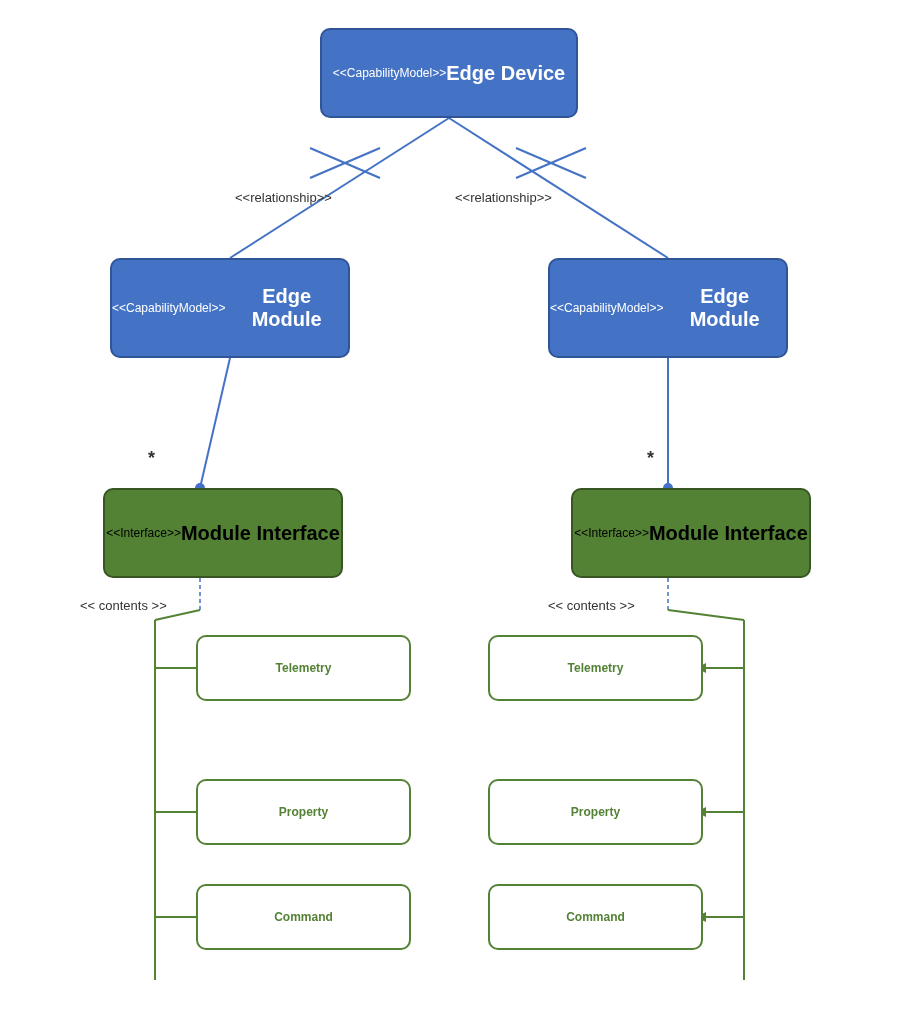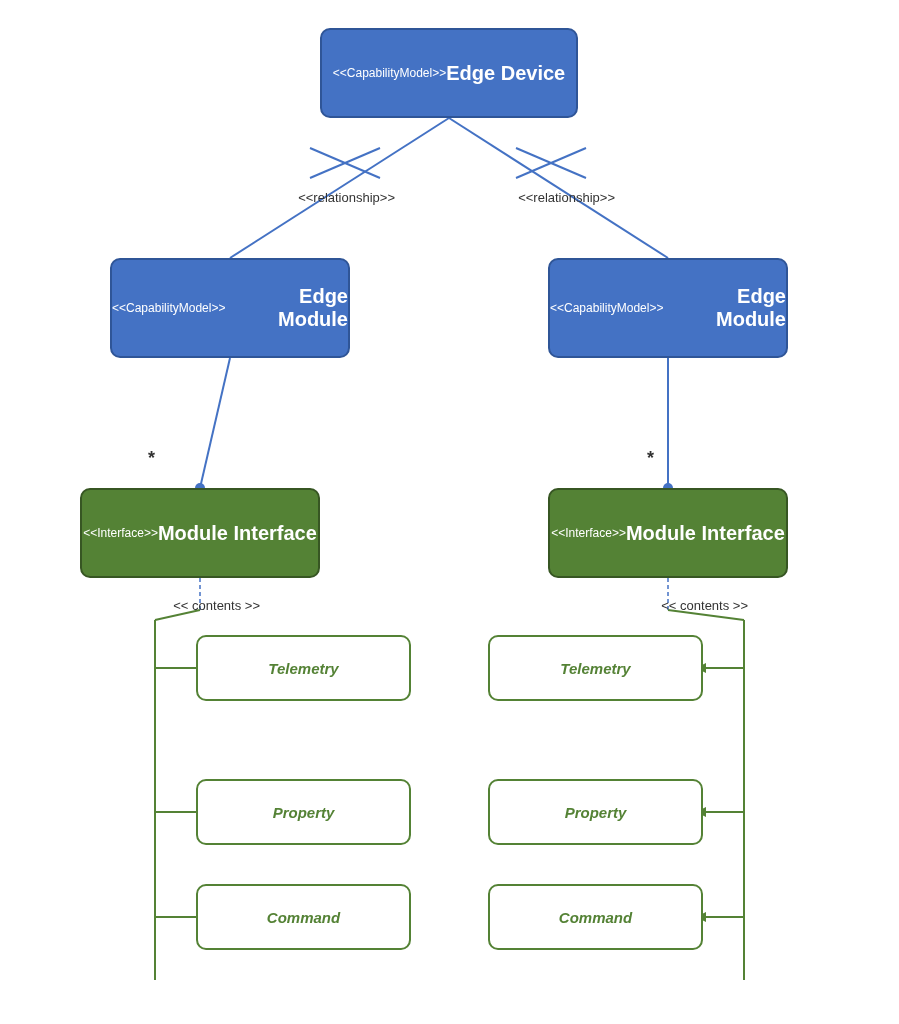--- a/index.html
+++ b/index.html
@@ -26,49 +26,48 @@
       align-items: center;
       justify-content: center;
     }
     .box-blue {
       background: #4472C4;
       color: #fff;
       border: 2px solid #2F5597;
     }
     .box-green {
       background: #548235;
-      color: #ffffff;
+      color: #000000;
       border: 2px solid #375623;
+      margin-left: 23px;
     }
     .box-green-outline {
       background: #fff;
       color: #548235;
       border: 2px solid #548235;
       border-radius: 10px;
     }
     .box .stereotype {
       font-size: 12px;
       font-style: normal;
     }
     .box .label {
       font-size: 20px;
       font-weight: bold;
-      text-align: right;
     }
     .box-green-outline .label {
-      font-size: 15px;
+      font-size: 12px;
       font-weight: bold;
-      font-style: italic;
     }
     
     .rel-label {
       position: absolute;
       font-size: 13px;
       color: #333;
-      text-align: right;
+      text-align: left;
     }
     
     .svg-overlay {
       position: absolute;
       top: 0; left: 0;
       width: 899px;
       height: 1024px;
       pointer-events: none;
     }
     .dot {

